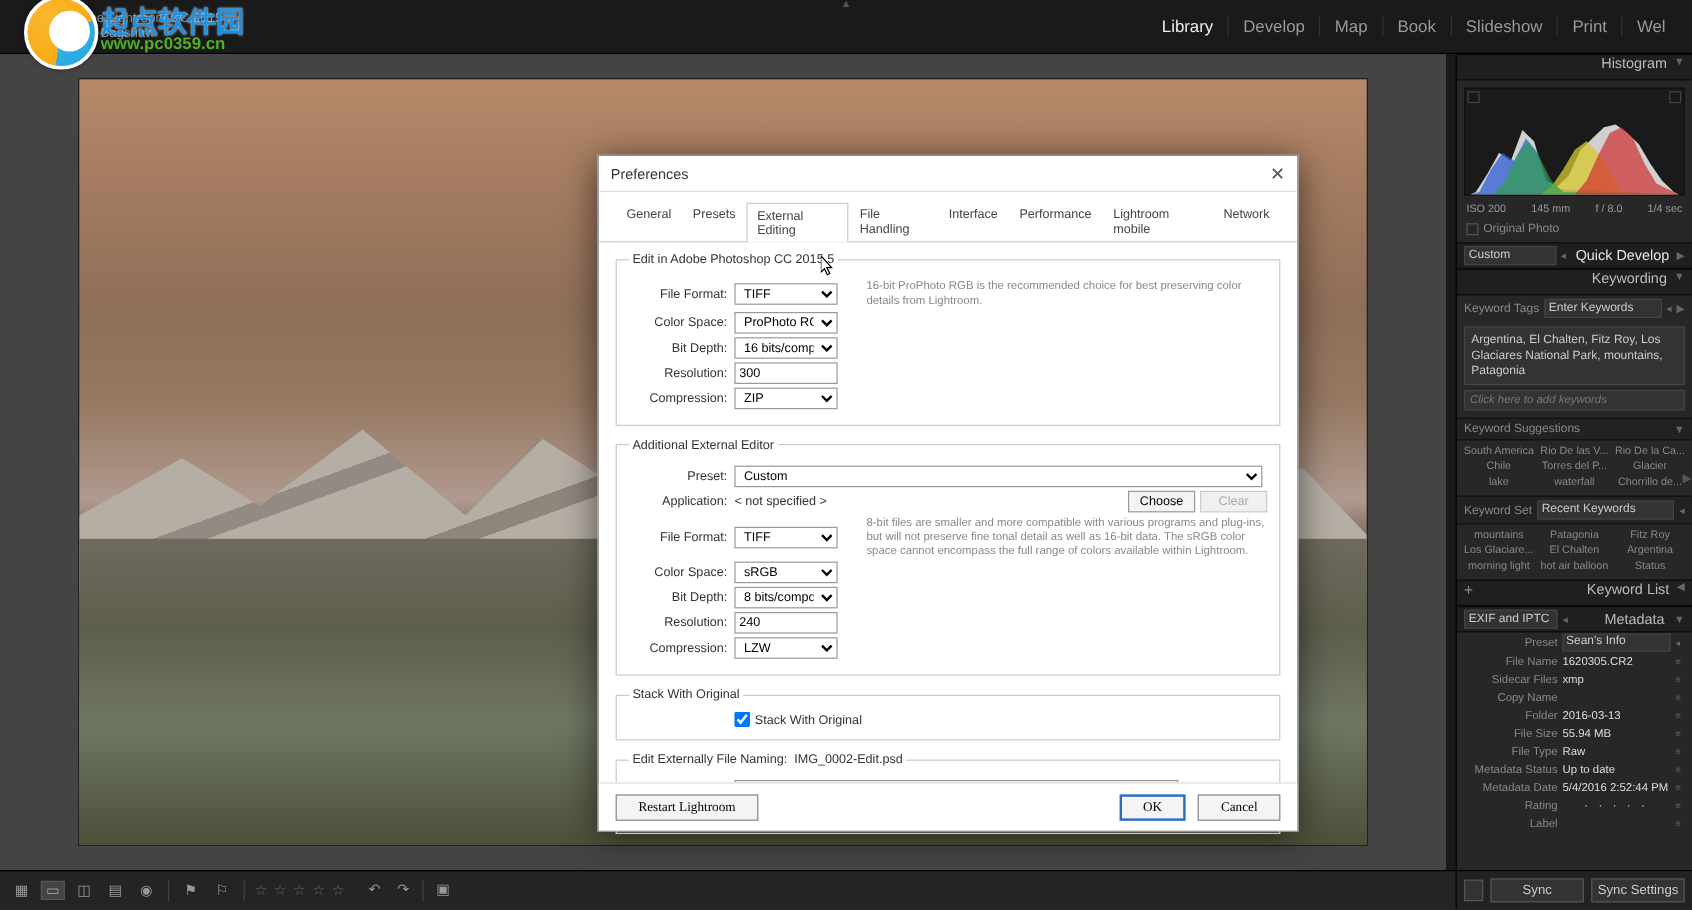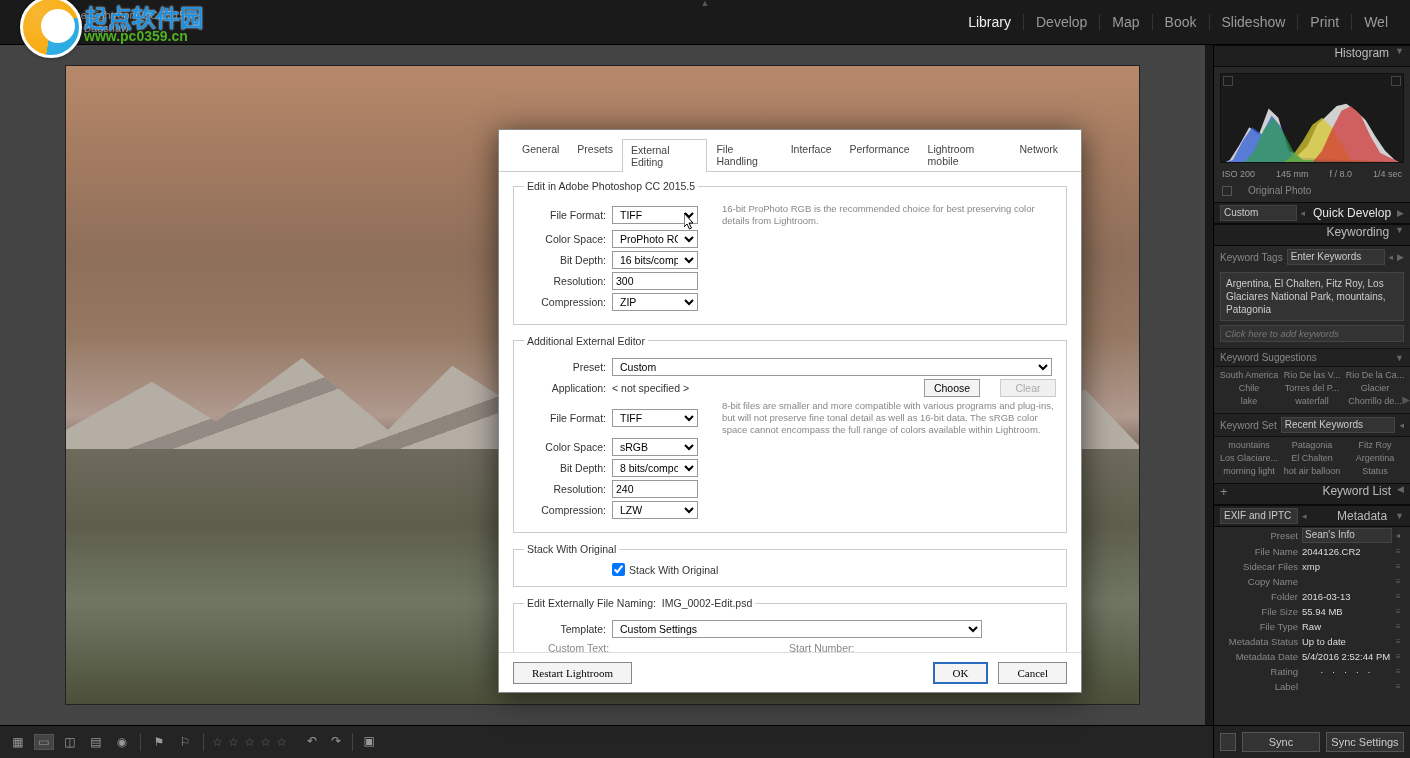--- a/index.html
+++ b/index.html
@@ -43,21 +43,21 @@
 .panel-header { background: #1f1f1f; height: 22px; display: flex; justify-content: flex-end; padding: 0 6px; border-top: 1px solid #0a0a0a; border-bottom: 1px solid #0a0a0a; gap: 6px; }
 .panel-header .plus { margin-right: auto; color: #888; font-size: 13px; }
 .panel-header .title { color: #bbb; font-size: 12px; }
 .panel-header .arrow { color: #666; font-size: 9px; }
 .hist-box { height: 90px; background: #1a1a1a; margin: 6px; border: 1px solid #111; position: relative; display: flex; align-items: flex-end; justify-content: center; }
 .hist-box .toggle { position: absolute; top: 2px; width: 10px; height: 10px; border: 1px solid #444; }
 .hist-box .toggle.tl { left: 2px; }
 .hist-box .toggle.tr { right: 2px; }
 .hist-svg { width: 96%; height: 80%; }
 .hist-meta { display: flex; justify-content: space-between; padding: 0 8px 4px 8px; font-size: 9px; color: #999; }
-.orig-row { padding: 2px 8px 6px 8px; font-size: 10px; color: #888; display: flex; align-items: center; gap: 16px; }
+.orig-row { padding: 2px 8px 6px 8px; font-size: 10px; color: #888; display: flex; align-items: center; gap: 4px; }
 .orig-row .cb { width: 10px; height: 10px; border: 1px solid #555; display: inline-block; }
 
 .rowlabel { display: flex; align-items: center; gap: 4px; padding: 3px 6px; font-size: 10px; color: #888; }
 .rowlabel .sel { flex: 1; background: #333; border: 1px solid #444; color: #ccc; padding: 1px 3px; height: 16px; font-size: 10px; }
 .keywords-box { background: #333; border: 1px solid #444; margin: 4px 6px; padding: 4px 5px; font-size: 10px; color: #ccc; line-height: 1.3; min-height: 36px; }
 .add-kw { background: #333; border: 1px solid #444; margin: 3px 6px 6px 6px; padding: 2px 4px; font-size: 9.5px; color: #777; font-style: italic; height: 17px; }
 .kw-grid { display: grid; grid-template-columns: 1fr 1fr 1fr; gap: 1px; padding: 2px 4px 6px 4px; }
 .kw-grid .kcell { background: transparent; text-align: center; font-size: 9px; color: #888; padding: 1px 0; overflow: hidden; white-space: nowrap; text-overflow: ellipsis; }
 
 .meta-row { display: flex; align-items: center; padding: 1px 6px; font-size: 9.5px; min-height: 15px; gap: 4px; }
@@ -84,21 +84,21 @@
 .modal .body { padding: 8px 14px 10px 14px; }
 .modal fieldset { border: 1px solid #ccc; margin-bottom: 10px; padding: 8px 10px 10px 10px; }
 .modal fieldset legend { font-size: 10.5px; color: #333; padding: 0 3px; }
 .modal .frow { display: flex; align-items: center; margin: 3px 0; }
 .modal .frow .lbl { width: 88px; text-align: right; padding-right: 6px; font-size: 10.5px; color: #333; }
 .modal .frow select, .modal .frow input[type=text] { width: 86px; height: 18px; font-size: 10.5px; border: 1px solid #999; background: #fff; padding: 0 3px; }
 .modal .frow .wide { width: 420px; }
 .modal .hint { font-size: 9.5px; color: #888; margin-left: 24px; flex: 1; line-height: 1.25; }
 .modal .frow.appl { align-items: center; }
 .modal .frow.appl .appval { font-size: 10.5px; color: #333; flex: 1; }
-.modal .mini-btn { width: 56px; height: 18px; font-size: 10.5px; border: 1px solid #999; background: #f4f4f4; margin-left: 20px; }
+.modal .mini-btn { width: 56px; height: 18px; font-size: 10.5px; border: 1px solid #999; background: #f4f4f4; margin-left: 4px; }
 .modal .mini-btn[disabled] { color: #aaa; background: #f0f0f0; border-color: #ccc; }
 .modal .cbrow { display: flex; align-items: center; gap: 4px; font-size: 10.5px; padding-left: 88px; }
 .modal .txtline { font-size: 10.5px; color: #444; }
 .modal .bottom-row { display: flex; gap: 180px; margin-top: 4px; padding-left: 24px; color: #888; }
 
 .modal .footer { position: absolute; left: 0; right: 0; bottom: 0; height: 40px; border-top: 1px solid #ddd; display: flex; align-items: center; padding: 0 14px; gap: 10px; background: #fff; }
 .modal .footer .btn { height: 22px; padding: 0 18px; font-size: 11px; border: 1px solid #888; background: #f4f4f4; font-family: Liberation Serif, serif; }
 .modal .footer .btn.primary { border: 2px solid #2a6cbf; }
 .modal .footer .spacer { flex: 1; }
 
@@ -232,21 +232,21 @@
     <span class="arrow" style="font-size:9px;color:#666;margin-left:4px;">▼</span>
   </div>
   <div class="meta-row presetrow">
     <span class="k">Preset</span>
     <span class="sel">Sean's Info</span>
     <span class="t">◂</span>
   </div>
   <div id="meta-rows">
       <div class="meta-row">
         <span class="k">File Name</span>
-        <span class="v">2044126.CR2</span>
+        <span class="v">1620305.CR2</span>
         <span class="t">≡</span>
       </div>
       <div class="meta-row">
         <span class="k">Sidecar Files</span>
         <span class="v">xmp</span>
         <span class="t">≡</span>
       </div>
       <div class="meta-row">
         <span class="k">Copy Name</span>
         <span class="v"></span>
@@ -312,20 +312,24 @@
   <span class="chev">▼</span>
 </div>
 
 <div class="sync-bar">
   <span class="sw"></span>
   <span class="btn">Sync</span>
   <span class="btn">Sync Settings</span>
 </div>
 
 <div class="modal">
+  <div class="titlebar">
+    <span class="t">Preferences</span>
+    <span class="close">✕</span>
+  </div>
   <div class="tabs">
     <span class="tab">General</span>
     <span class="tab">Presets</span>
     <span class="tab active">External Editing</span>
     <span class="tab">File Handling</span>
     <span class="tab">Interface</span>
     <span class="tab">Performance</span>
     <span class="tab">Lightroom mobile</span>
     <span class="tab">Network</span>
   </div>

